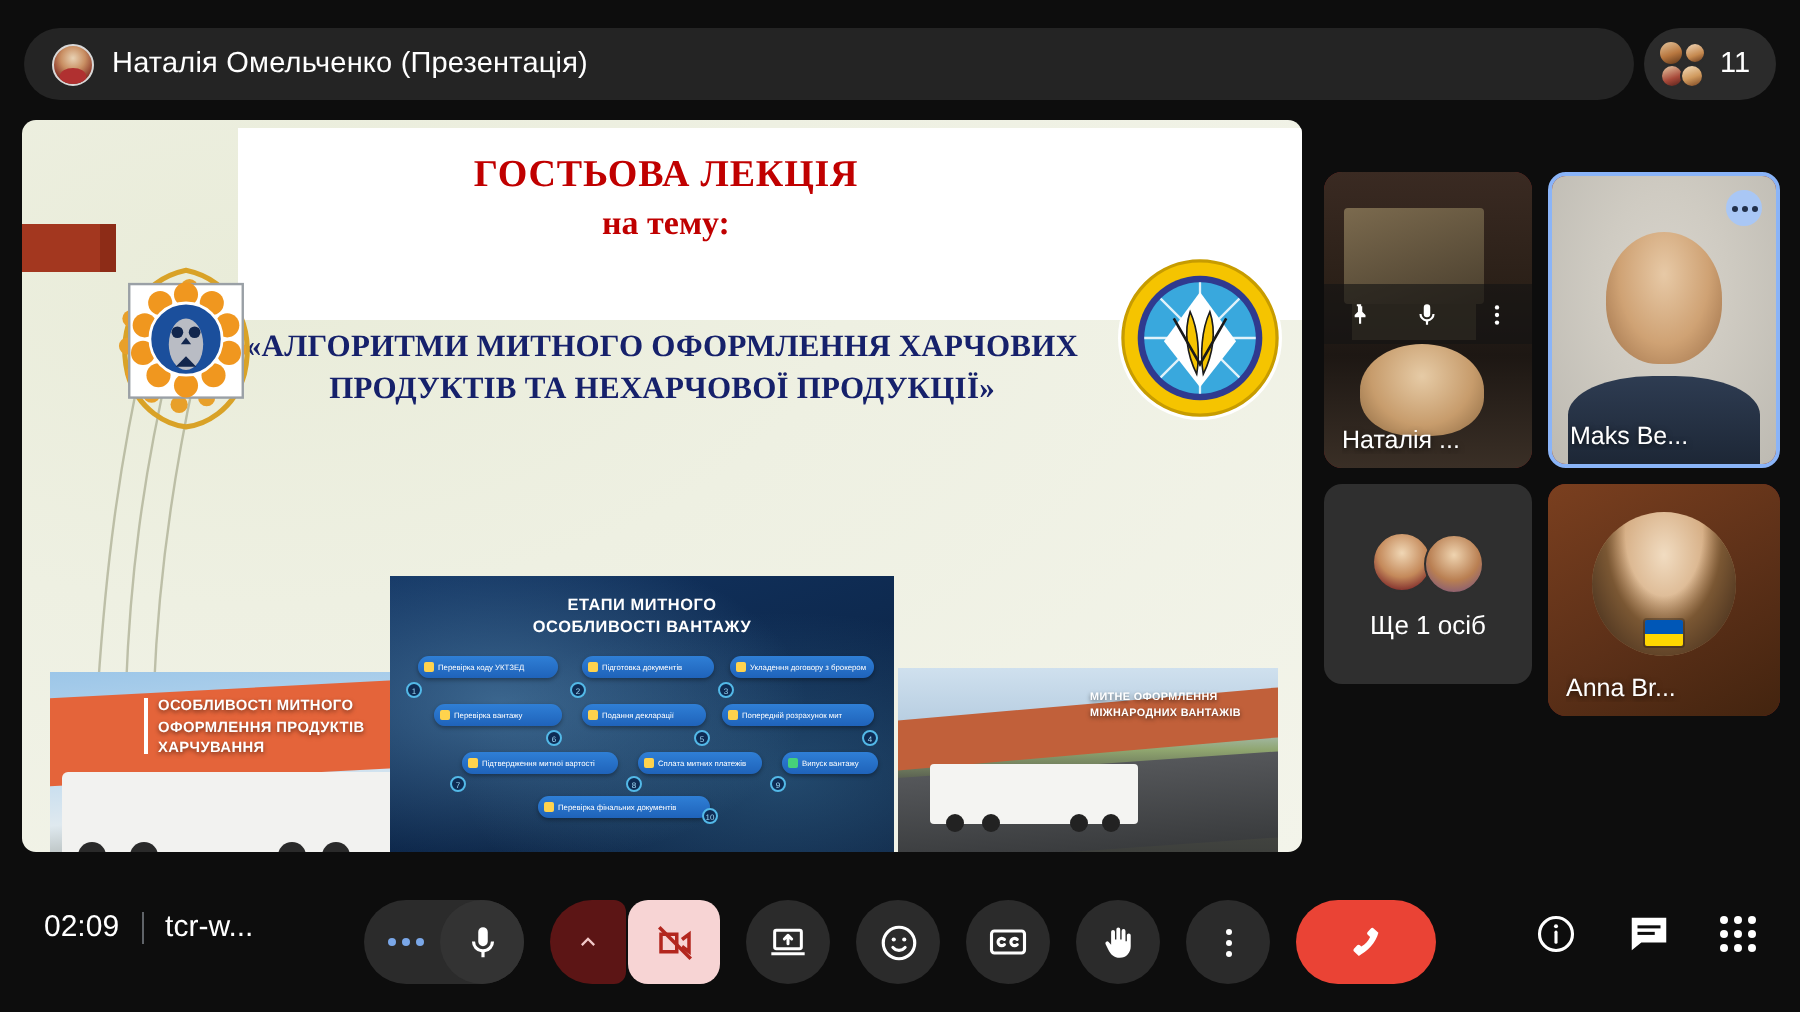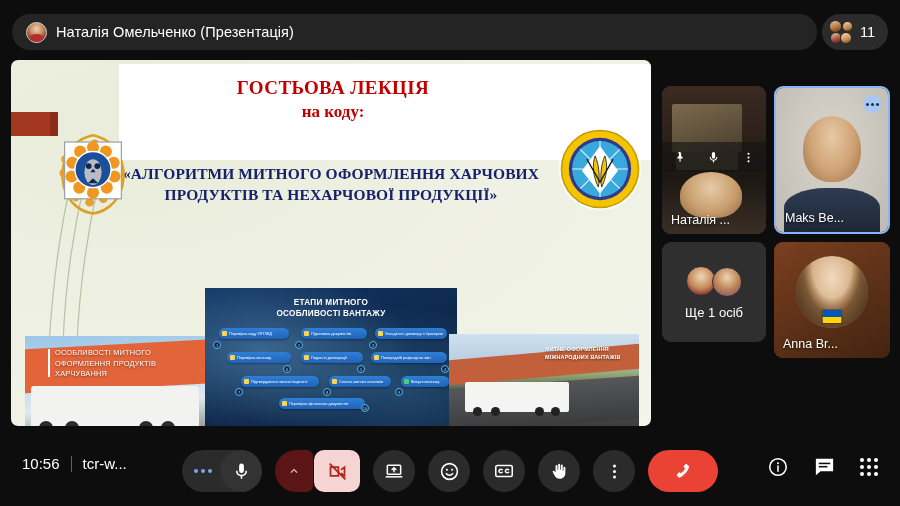--- a/index.html
+++ b/index.html
@@ -126,29 +126,29 @@
   .photo-left .truck {
     position:absolute; left:6px; bottom:2px; width:168px; height:44px;
     background:#f2f2f0; border-radius:3px;
   }
   .photo-left .truck::after{
     content:""; position:absolute; left:8px; bottom:-5px; width:14px; height:14px;
     border-radius:50%; background:#2a2a2a;
     box-shadow: 26px 0 0 #2a2a2a, 100px 0 0 #2a2a2a, 122px 0 0 #2a2a2a;
   }
   .cap-left {
-    position: absolute; left: 30px; top: 12px; width: 142px; z-index:4;
-    color:#fff; font-size: 7.4px; font-weight: normal; line-height:1.42;
+    position: absolute; left: 54px; top: 12px; width: 142px; z-index:4;
+    color:#fff; font-size: 7.4px; font-weight: bold; line-height:1.42;
     letter-spacing:.2px; text-shadow: 0 1px 2px rgba(0,0,0,.5);
   }
   .cap-left::before{
     content:""; position:absolute; left:-7px; top:1px; width:2px; height:90%; background:#fff;
   }
 
-  .photo-center { left: 180px; top: 0; width: 252px; height: 168px; background:#0d2b52; }
+  .photo-center { left: 170px; top: 0; width: 252px; height: 168px; background:#0d2b52; }
   .pc-bg {
     position:absolute; inset:0;
     background:
       radial-gradient(ellipse at 22% 38%, rgba(96,150,190,.55) 0%, rgba(13,43,82,0) 55%),
       radial-gradient(ellipse at 78% 60%, rgba(70,130,170,.40) 0%, rgba(13,43,82,0) 58%),
       linear-gradient(160deg,#123462 0%, #0c2547 60%, #0a1e3c 100%);
   }
   .diag-title {
     position:absolute; left:0; right:0; top:9px; text-align:center;
     color:#fff; font-size:8.2px; font-weight:bold; line-height:1.35; letter-spacing:.3px;
@@ -436,21 +436,21 @@
         <g fill="#f5c400" stroke="#1a1a1a" stroke-width="1">
           <path d="M44 34 C40 46 42 60 48 72 C50 60 49 45 44 34 Z"></path>
           <path d="M56 34 C60 46 58 60 52 72 C50 60 51 45 56 34 Z"></path>
         </g>
         <path d="M34 38 L50 66 L66 38" stroke="#1a1a1a" stroke-width="1.6" fill="none"></path>
         <circle cx="50" cy="50" r="47" fill="none" stroke="#c79c00" stroke-width="2"></circle>
       </svg>
 
       <div class="slide-title-wrap">
         <div class="slide-title-1">ГОСТЬОВА ЛЕКЦІЯ</div>
-        <div class="slide-title-2">на коду:</div>
+        <div class="slide-title-2">на тему:</div>
       </div>
 
       <div class="slide-subtitle">
         <div>«АЛГОРИТМИ МИТНОГО ОФОРМЛЕННЯ ХАРЧОВИХ</div>
         <div>ПРОДУКТІВ ТА НЕХАРЧОВОЇ ПРОДУКЦІЇ»</div>
       </div>
 
       <div class="photo-row">
 
         <div class="photo photo-left">
@@ -589,21 +589,21 @@
         </div>
       </div>
       <div class="tile-name">Anna Br...</div>
     </div>
 
   </div>
 
   <div class="bottombar">
 
     <div class="meta">
-      <span class="time">10:56</span>
+      <span class="time">02:09</span>
       <span class="sep"></span>
       <span class="code">tcr-w...</span>
     </div>
 
     <div class="controls">
 
       <div class="mic-group">
         <div class="mic-dots">
           <i></i>
             <i></i>

